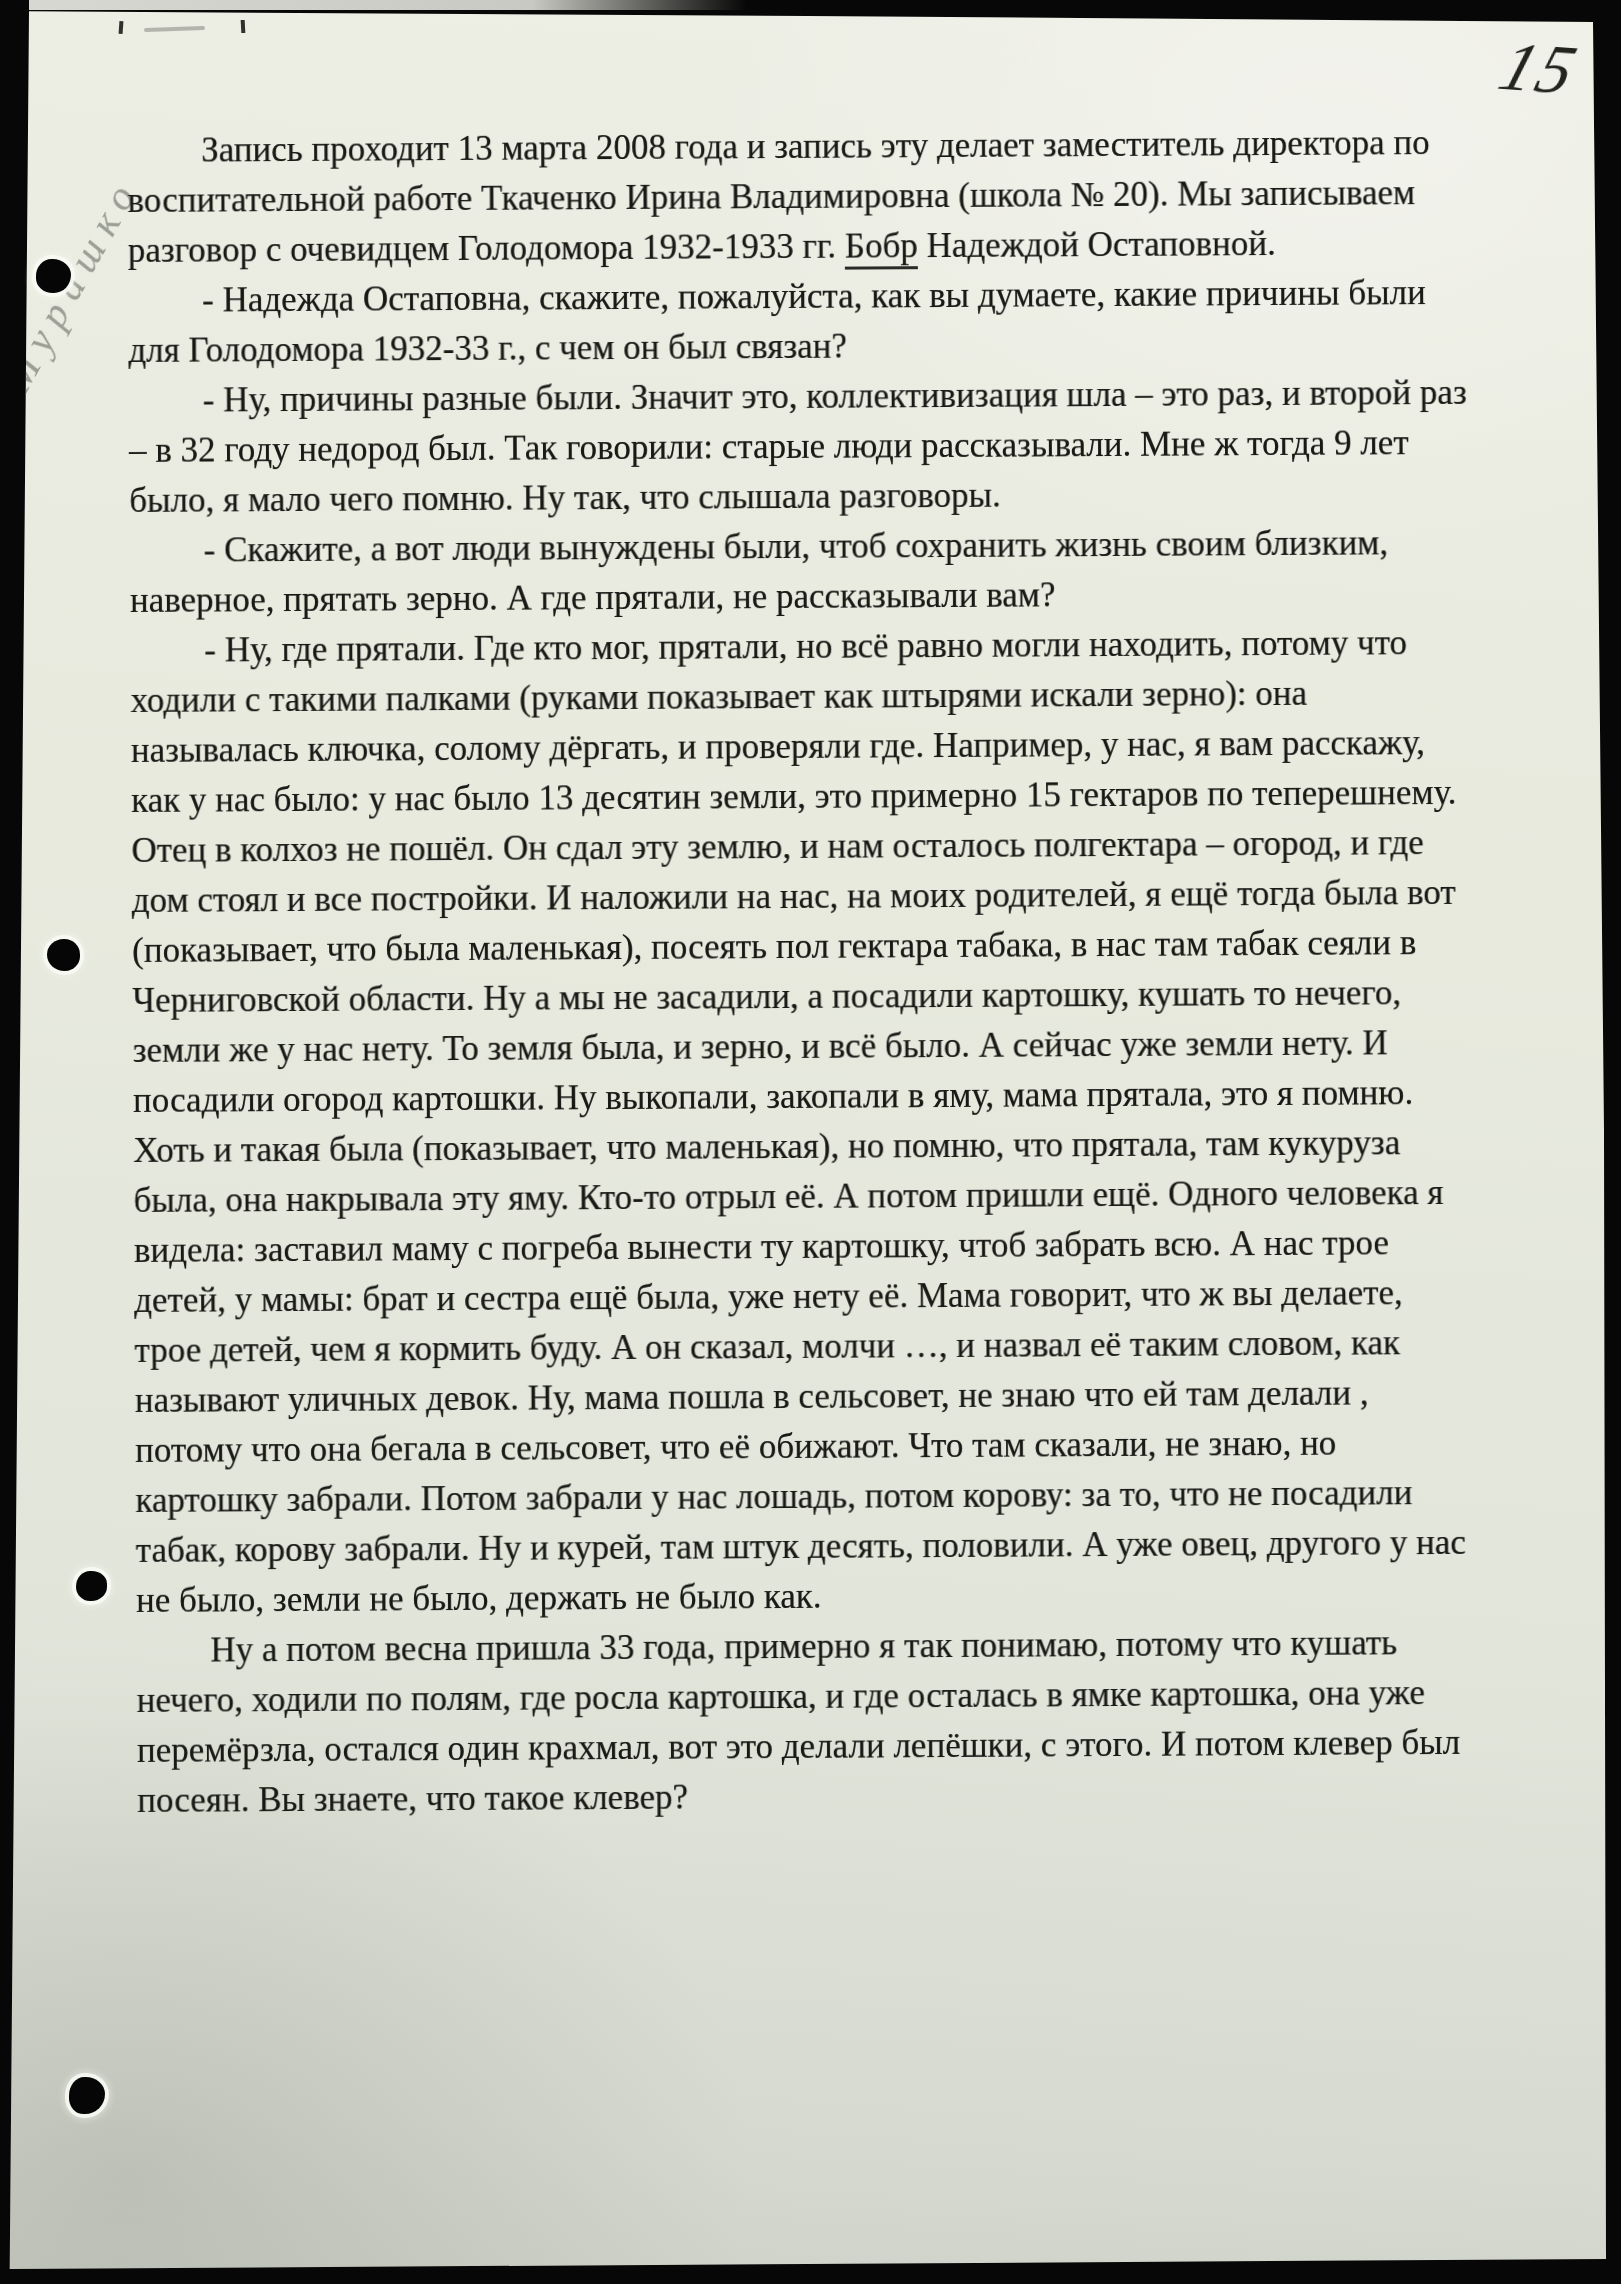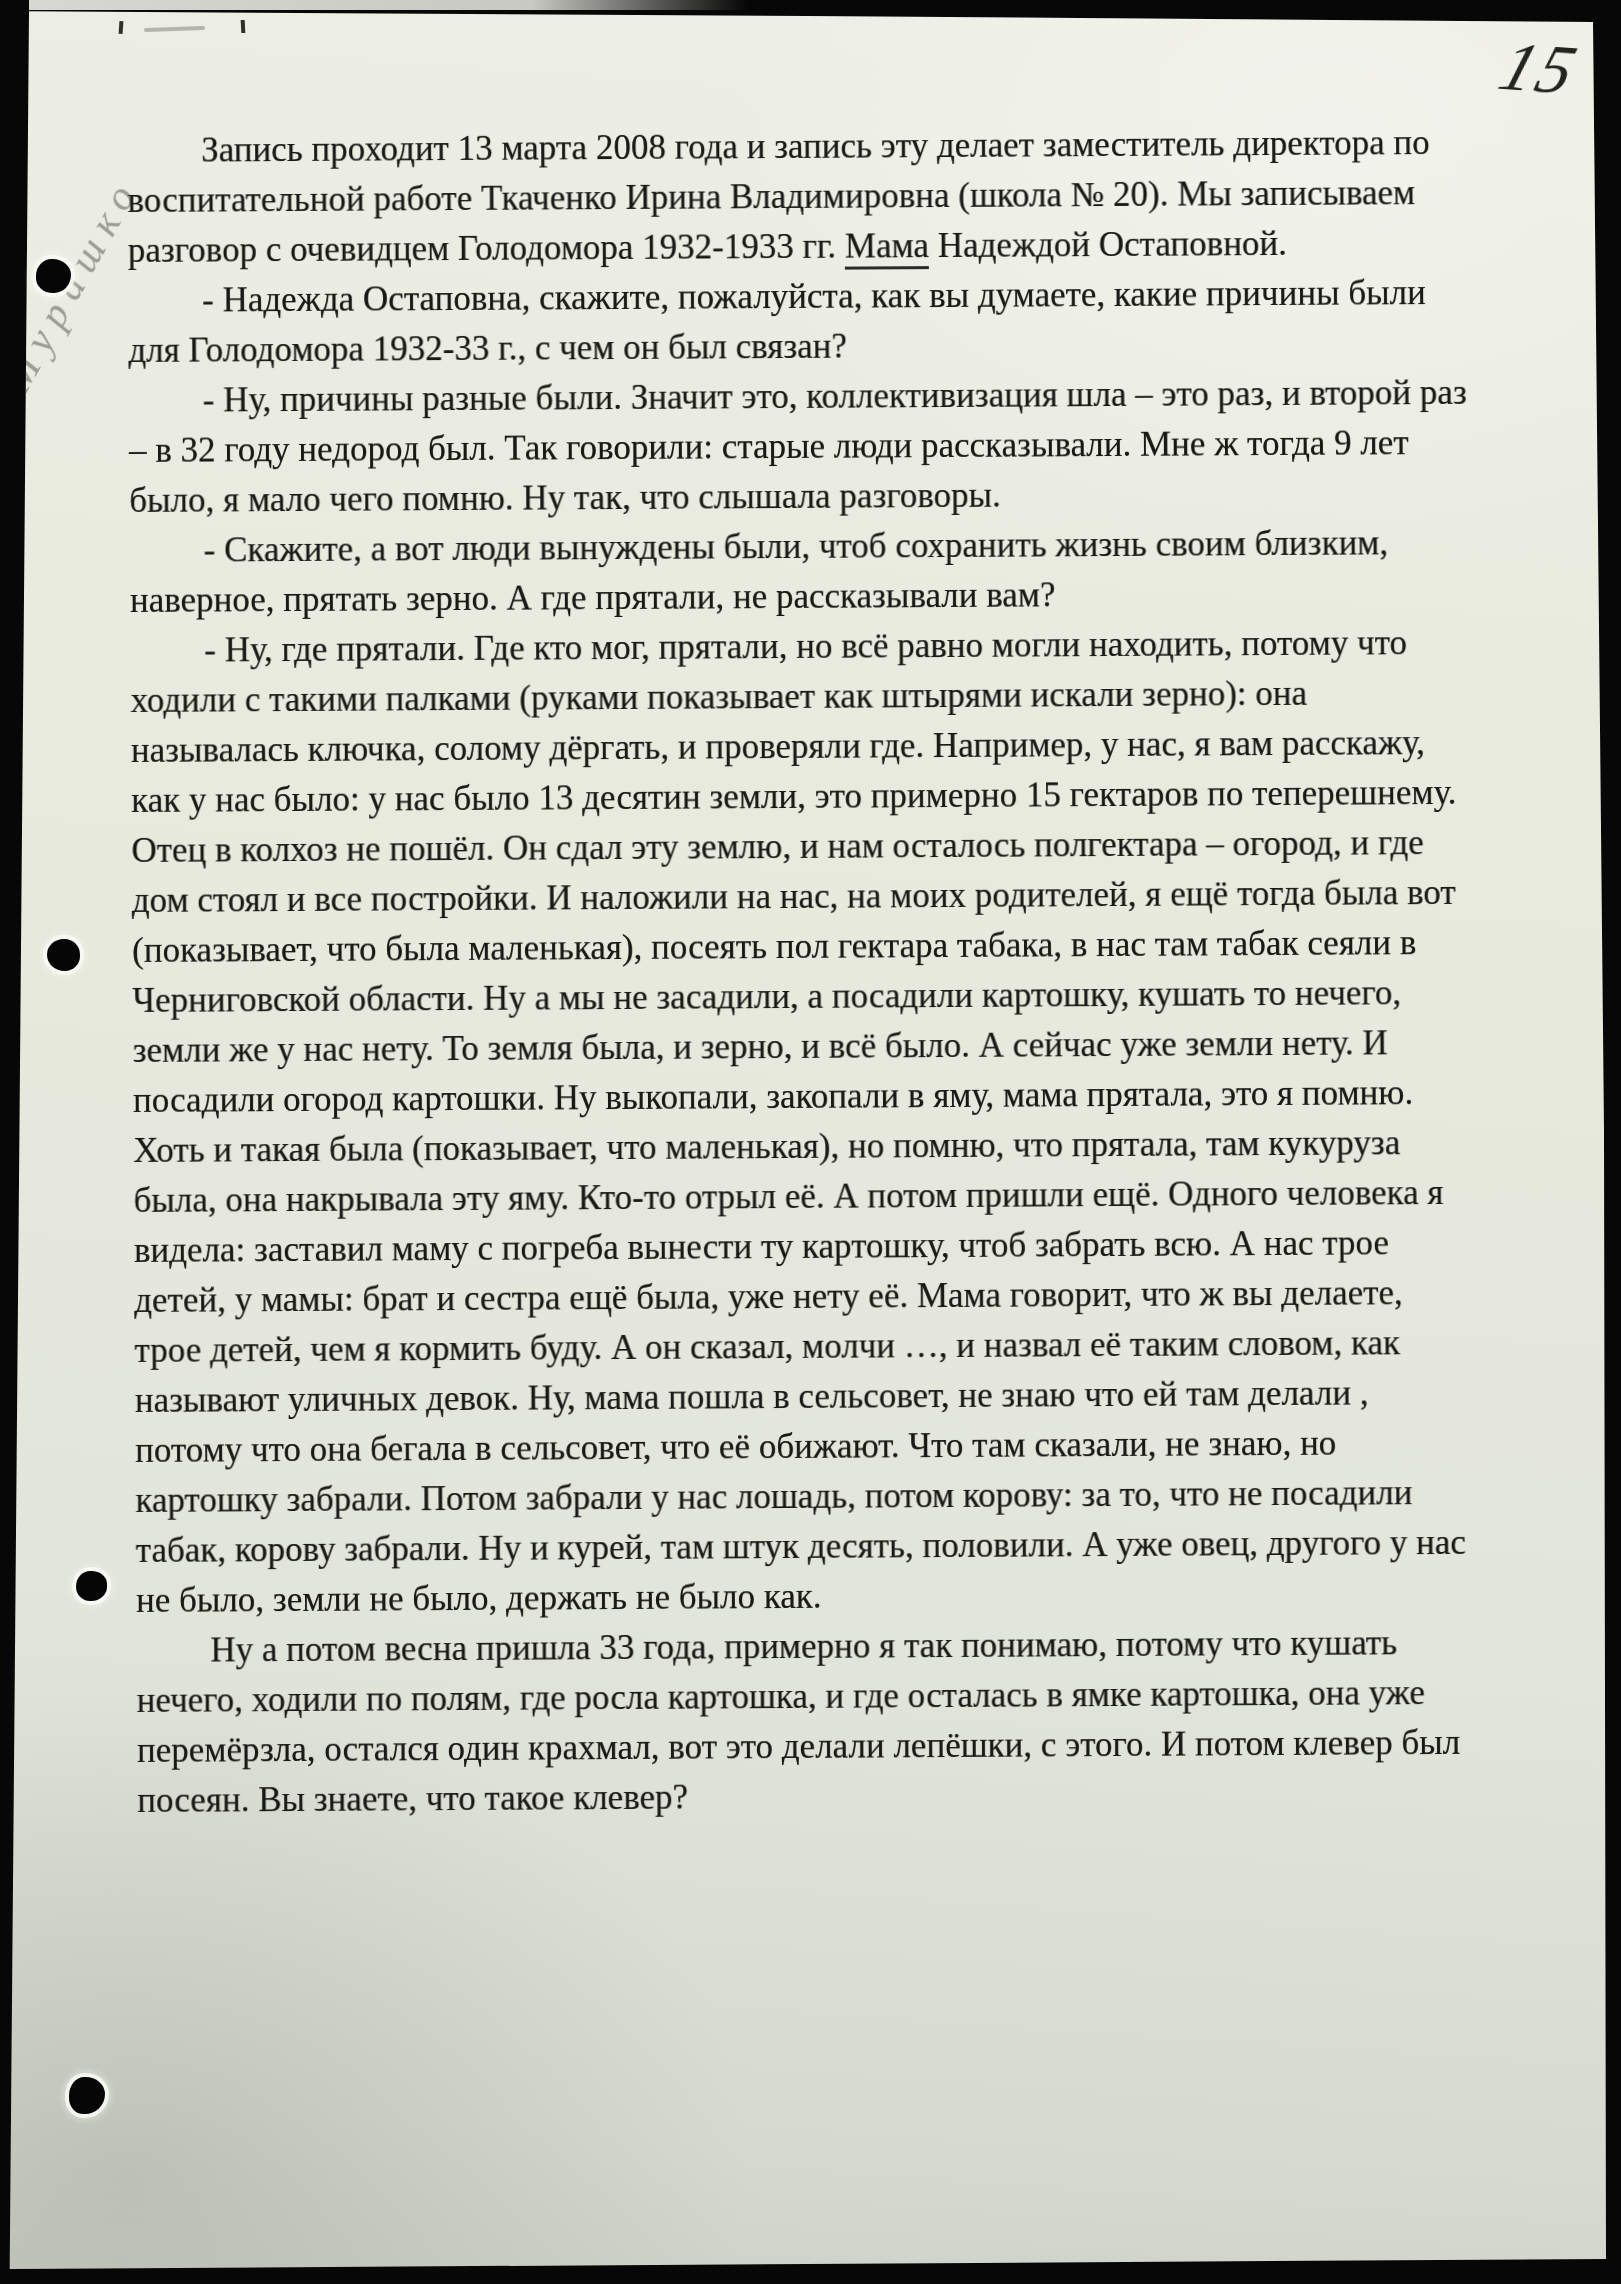--- a/index.html
+++ b/index.html
@@ -78,21 +78,21 @@
 
   <span class="tick t1"></span>
   <span class="tick t2"></span>
   <span class="smudge"></span>
 
   <div class="margin-note">Мурашко</div>
 
   <div class="page-number">15</div>
 
   <div class="doc-text">
-    <p>Запись проходит 13 марта 2008 года и запись эту делает заместитель директора по воспитательной работе Ткаченко Ирина Владимировна (школа № 20). Мы записываем разговор с очевидцем Голодомора 1932-1933 гг. <span class="hand-underline">Мама</span> Надеждой Остаповной.</p>
+    <p>Запись проходит 13 марта 2008 года и запись эту делает заместитель директора по воспитательной работе Ткаченко Ирина Владимировна (школа № 20). Мы записываем разговор с очевидцем Голодомора 1932-1933 гг. <span class="hand-underline">Бобр</span> Надеждой Остаповной.</p>
     <p>- Надежда Остаповна, скажите, пожалуйста, как вы думаете, какие причины были для Голодомора 1932-33 г., с чем он был связан?</p>
     <p>- Ну, причины разные были. Значит это, коллективизация шла – это раз, и второй раз – в 32 году недород был. Так говорили: старые люди рассказывали. Мне ж тогда 9 лет было, я мало чего помню. Ну так, что слышала разговоры.</p>
     <p>- Скажите, а вот люди вынуждены были, чтоб сохранить жизнь своим близким, наверное, прятать зерно. А где прятали, не рассказывали вам?</p>
     <p>- Ну, где прятали. Где кто мог, прятали, но всё равно могли находить, потому что ходили с такими палками (руками показывает как штырями искали зерно): она называлась ключка, солому дёргать, и проверяли где. Например, у нас, я вам расскажу, как у нас было: у нас было 13 десятин земли, это примерно 15 гектаров по теперешнему. Отец в колхоз не пошёл. Он сдал эту землю, и нам осталось полгектара – огород, и где дом стоял и все постройки. И наложили на нас, на моих родителей, я ещё тогда была вот (показывает, что была маленькая), посеять пол гектара табака, в нас там табак сеяли в Черниговской области. Ну а мы не засадили, а посадили картошку, кушать то нечего, земли же у нас нету. То земля была, и зерно, и всё было. А сейчас уже земли нету. И посадили огород картошки. Ну выкопали, закопали в яму, мама прятала, это я помню. Хоть и такая была (показывает, что маленькая), но помню, что прятала, там кукуруза была, она накрывала эту яму. Кто-то отрыл её. А потом пришли ещё. Одного человека я видела: заставил маму с погреба вынести ту картошку, чтоб забрать всю. А нас трое детей, у мамы: брат и сестра ещё была, уже нету её. Мама говорит, что ж вы делаете, трое детей, чем я кормить буду. А он сказал, молчи …, и назвал её таким словом, как называют уличных девок. Ну, мама пошла в сельсовет, не знаю что ей там делали , потому что она бегала в сельсовет, что её обижают. Что там сказали, не знаю, но картошку забрали. Потом забрали у нас лошадь, потом корову: за то, что не посадили табак, корову забрали. Ну и курей, там штук десять, половили. А уже овец, другого у нас не было, земли не было, держать не было как.</p>
     <p>Ну а потом весна пришла 33 года, примерно я так понимаю, потому что кушать нечего, ходили по полям, где росла картошка, и где осталась в ямке картошка, она уже перемёрзла, остался один крахмал, вот это делали лепёшки, с этого. И потом клевер был посеян. Вы знаете, что такое клевер?</p>
   </div>
 
 </div>
 
 <div class="hole h1"></div>

